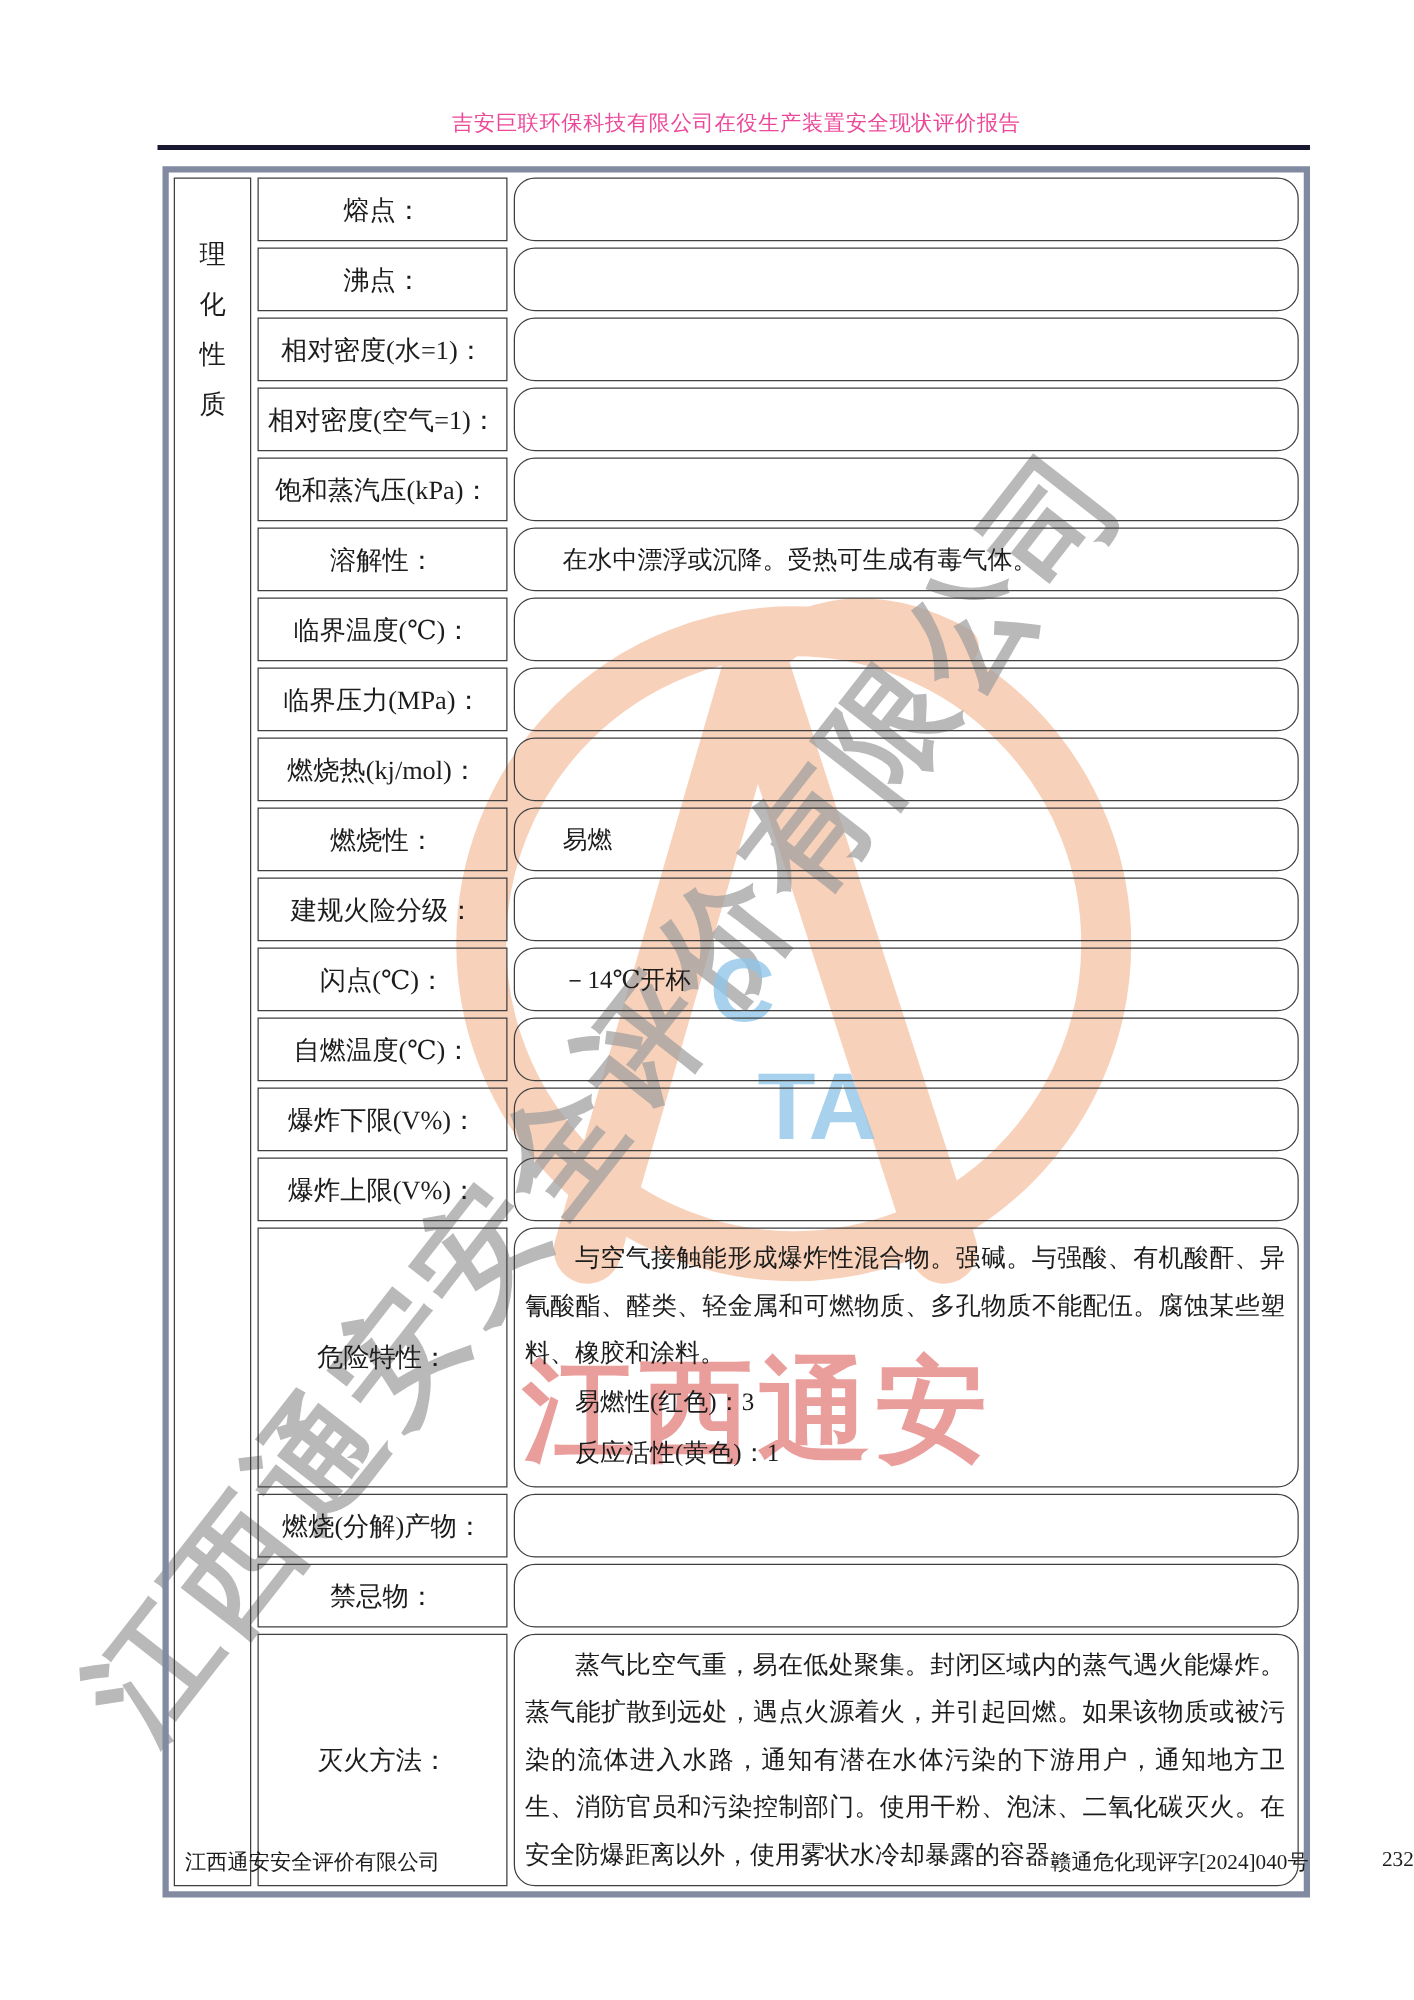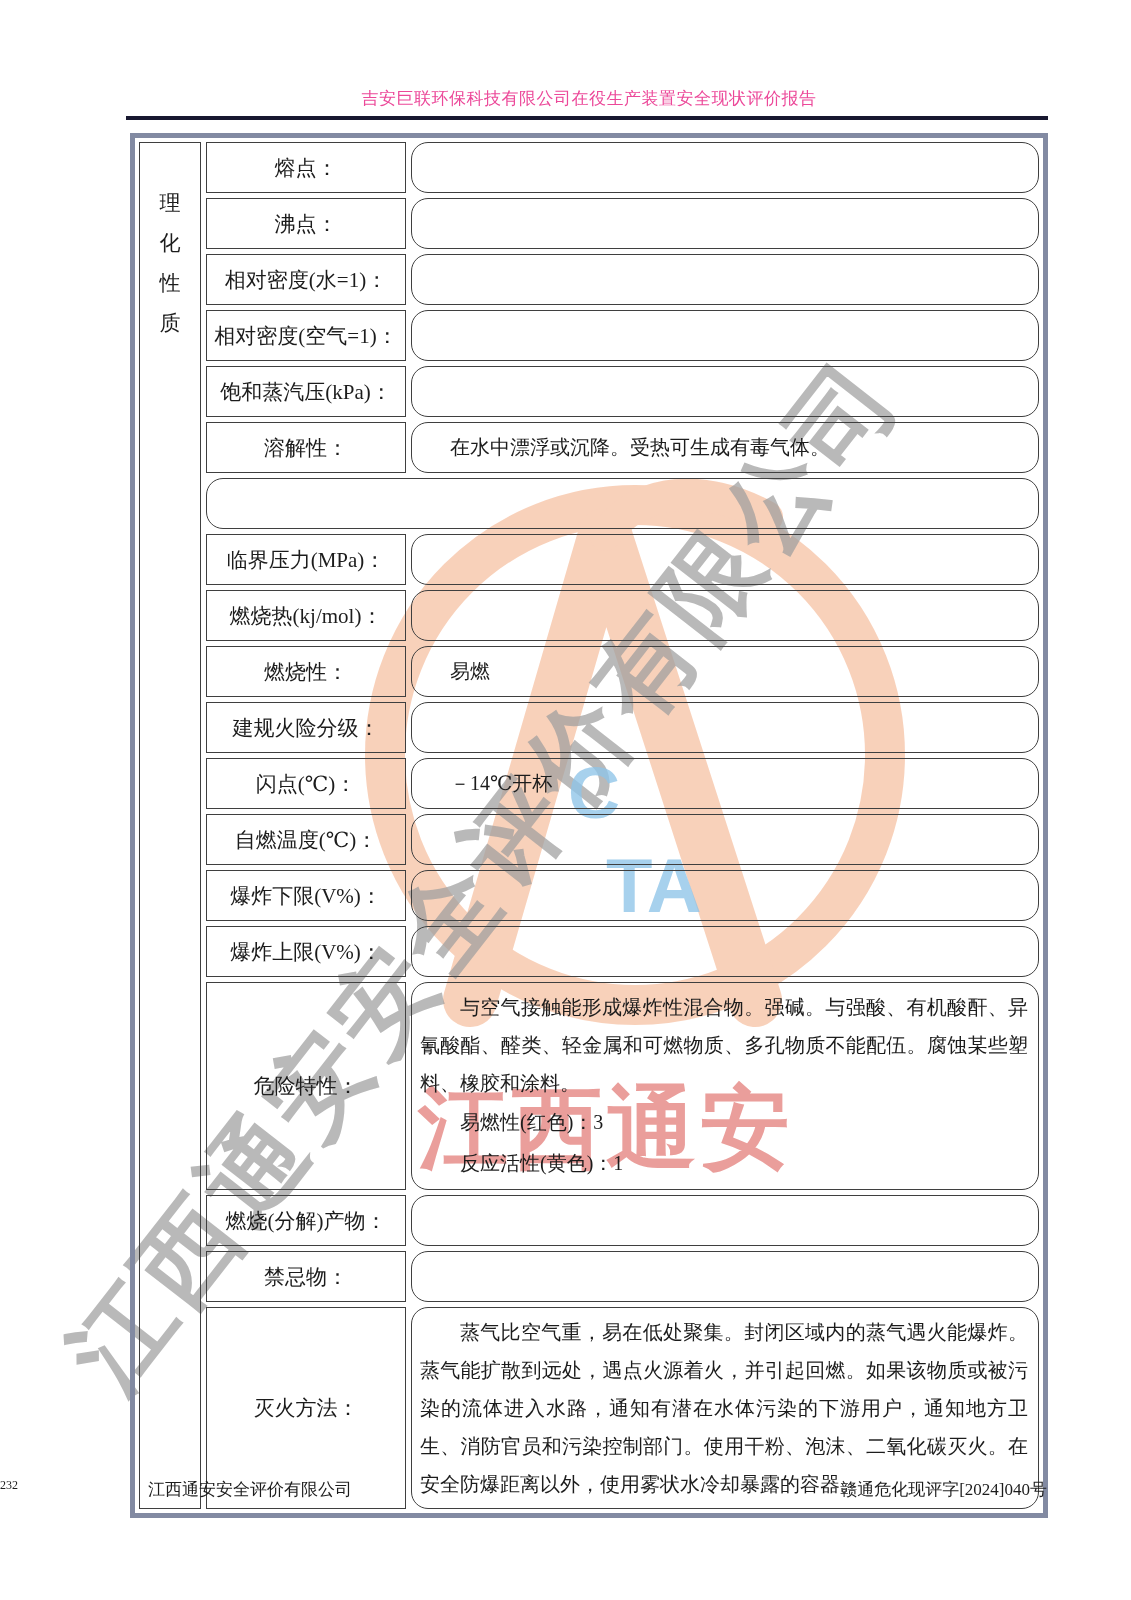--- a/index.html
+++ b/index.html
@@ -57,21 +57,21 @@
     width:200px; flex-shrink:0; display:flex; align-items:center; justify-content:center;
     font-size:21px; text-align:center; padding:0 2px;
   }
   .value-cell { flex:1; font-size:20px; display:flex; align-items:center; overflow:hidden;border-radius:17px; }
   .value-cell .simple { padding-left:38px; }
   .t-row.tall .value-cell { display:block; padding:5px 10px 5px 8px; }
   .para  { text-indent:2em; line-height:38px; text-align:justify; margin:0; }
   .hline { text-indent:2em; line-height:41px; margin:0; }
 
   .footer-company { position:absolute; left:148px; top:1478px; font-size:17px; }
-  .footer-page    { position:absolute; left:0; top:1478px; width:100%; text-align:left; font-size:12px; }
+  .footer-page    { position:absolute; left:0; top:1478px; width:100%; text-align:right; font-size:17px; }
   .footer-doc     { position:absolute; right:84px; top:1478px; font-size:17px; }
 </style>
 </head>
 <body>
 
 <div class="page">
 
   <div class="wm-layer">
     <svg class="wm-logo" viewBox="0 0 600 600" xmlns="http://www.w3.org/2000/svg">
       <g fill="none" stroke="#F2A478" opacity="0.5">
@@ -141,20 +141,23 @@
           </div>
           <div class="t-row">
             <div class="cell label-cell">
               <span>溶解性：</span>
             </div>
             <div class="cell value-cell">
               <span class="simple">在水中漂浮或沉降。受热可生成有毒气体。</span>
             </div>
           </div>
           <div class="t-row">
+            <div class="cell label-cell">
+              <span>临界温度(℃)：</span>
+            </div>
             <div class="cell value-cell">
               <span class="simple"></span>
             </div>
           </div>
           <div class="t-row">
             <div class="cell label-cell">
               <span>临界压力(MPa)：</span>
             </div>
             <div class="cell value-cell">
               <span class="simple"></span>

